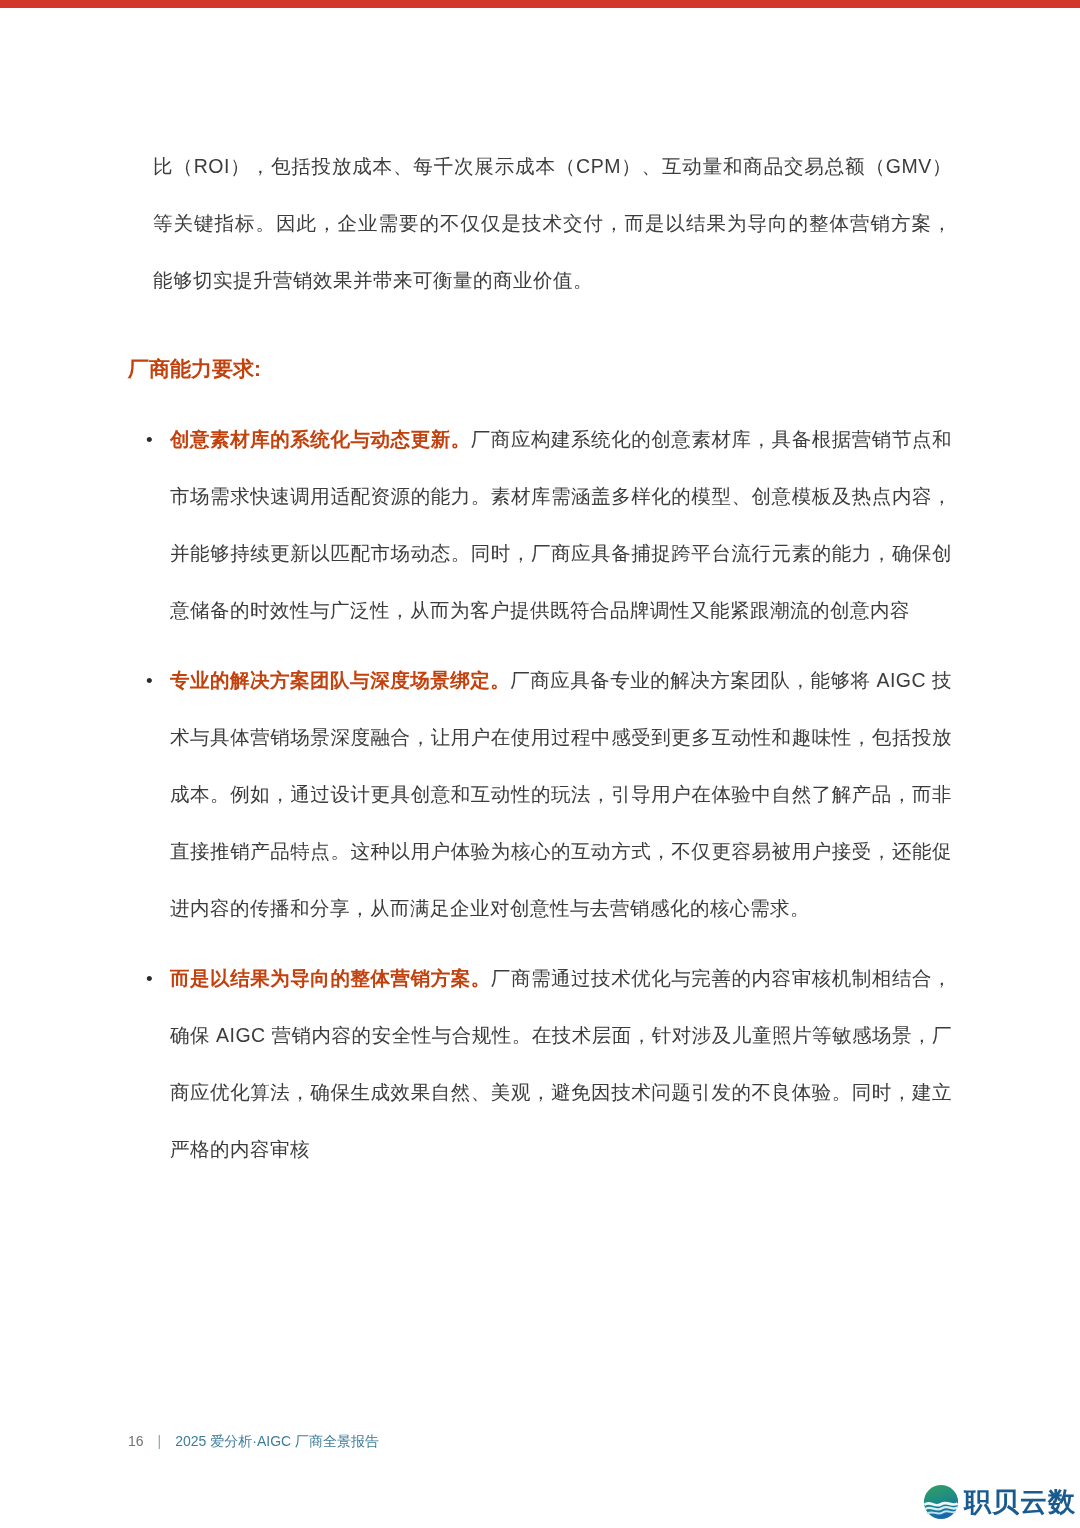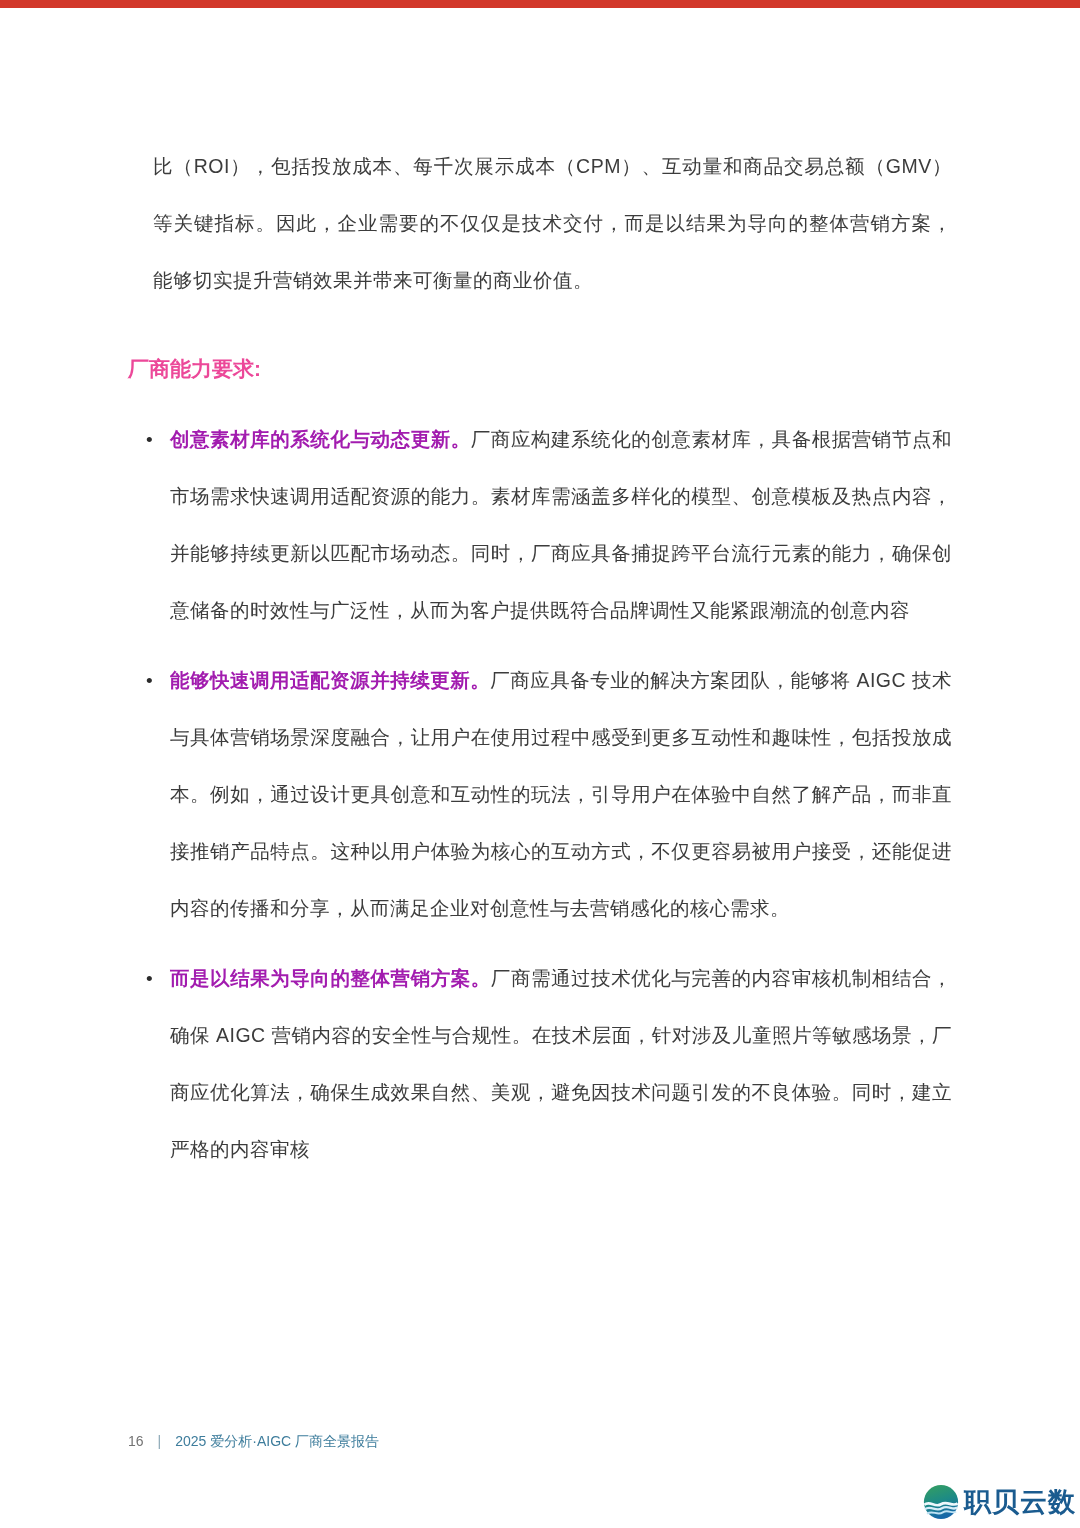--- a/index.html
+++ b/index.html
@@ -31,21 +31,21 @@
     text-align: justify;
     color: #3c3c3c;
     letter-spacing: 0.5px;
   }
   .intro { padding-left: 25px; }
   .section-heading {
     margin: 31px 0 0 0;
     font-size: 21px;
     line-height: 57px;
     font-weight: bold;
-    color: #ec4899;
+    color: #c2410c;
   }
   .section-para { margin-top: 14px; }
   ul.bullets {
     list-style: none;
     margin: 14px 0 0 0;
     padding: 0;
   }
   ul.bullets li {
     position: relative;
     padding-left: 42px;
@@ -55,21 +55,21 @@
     letter-spacing: 0.5px;
   }
   ul.bullets li + li { margin-top: 13px; }
   .bullet-dot {
     position: absolute;
     left: 18px;
     top: 0;
     font-size: 19px;
     color: #2b2b2b;
   }
-  .bullet-lead { font-weight: bold; color: #a21caf; }
+  .bullet-lead { font-weight: bold; color: #c2410c; }
   .footer {
     position: absolute;
     left: 128px;
     top: 1431px;
     font-size: 14px;
     line-height: 20px;
     color: var(--footer-blue, #3e7d9c);
     white-space: nowrap;
   }
   .footer .page-num { color: #737373; margin-right: 14px; }
@@ -103,21 +103,21 @@
     <h3 class="section-heading">厂商能力要求:</h3>
 
 
     <ul class="bullets">
       <li>
         <span class="bullet-dot">•</span>
         <span class="bullet-lead">创意素材库的系统化与动态更新。</span><span>厂商应构建系统化的创意素材库，具备根据营销节点和市场需求快速调用适配资源的能力。素材库需涵盖多样化的模型、创意模板及热点内容，并能够持续更新以匹配市场动态。同时，厂商应具备捕捉跨平台流行元素的能力，确保创意储备的时效性与广泛性，从而为客户提供既符合品牌调性又能紧跟潮流的创意内容</span>
       </li>
       <li>
         <span class="bullet-dot">•</span>
-        <span class="bullet-lead">能够快速调用适配资源并持续更新。</span><span>厂商应具备专业的解决方案团队，能够将 AIGC 技术与具体营销场景深度融合，让用户在使用过程中感受到更多互动性和趣味性，包括投放成本。例如，通过设计更具创意和互动性的玩法，引导用户在体验中自然了解产品，而非直接推销产品特点。这种以用户体验为核心的互动方式，不仅更容易被用户接受，还能促进内容的传播和分享，从而满足企业对创意性与去营销感化的核心需求。</span>
+        <span class="bullet-lead">专业的解决方案团队与深度场景绑定。</span><span>厂商应具备专业的解决方案团队，能够将 AIGC 技术与具体营销场景深度融合，让用户在使用过程中感受到更多互动性和趣味性，包括投放成本。例如，通过设计更具创意和互动性的玩法，引导用户在体验中自然了解产品，而非直接推销产品特点。这种以用户体验为核心的互动方式，不仅更容易被用户接受，还能促进内容的传播和分享，从而满足企业对创意性与去营销感化的核心需求。</span>
       </li>
       <li>
         <span class="bullet-dot">•</span>
         <span class="bullet-lead">而是以结果为导向的整体营销方案。</span><span>厂商需通过技术优化与完善的内容审核机制相结合，确保 AIGC 营销内容的安全性与合规性。在技术层面，针对涉及儿童照片等敏感场景，厂商应优化算法，确保生成效果自然、美观，避免因技术问题引发的不良体验。同时，建立严格的内容审核</span>
       </li>
     </ul>
 
   </div>
 
   <div class="footer">

